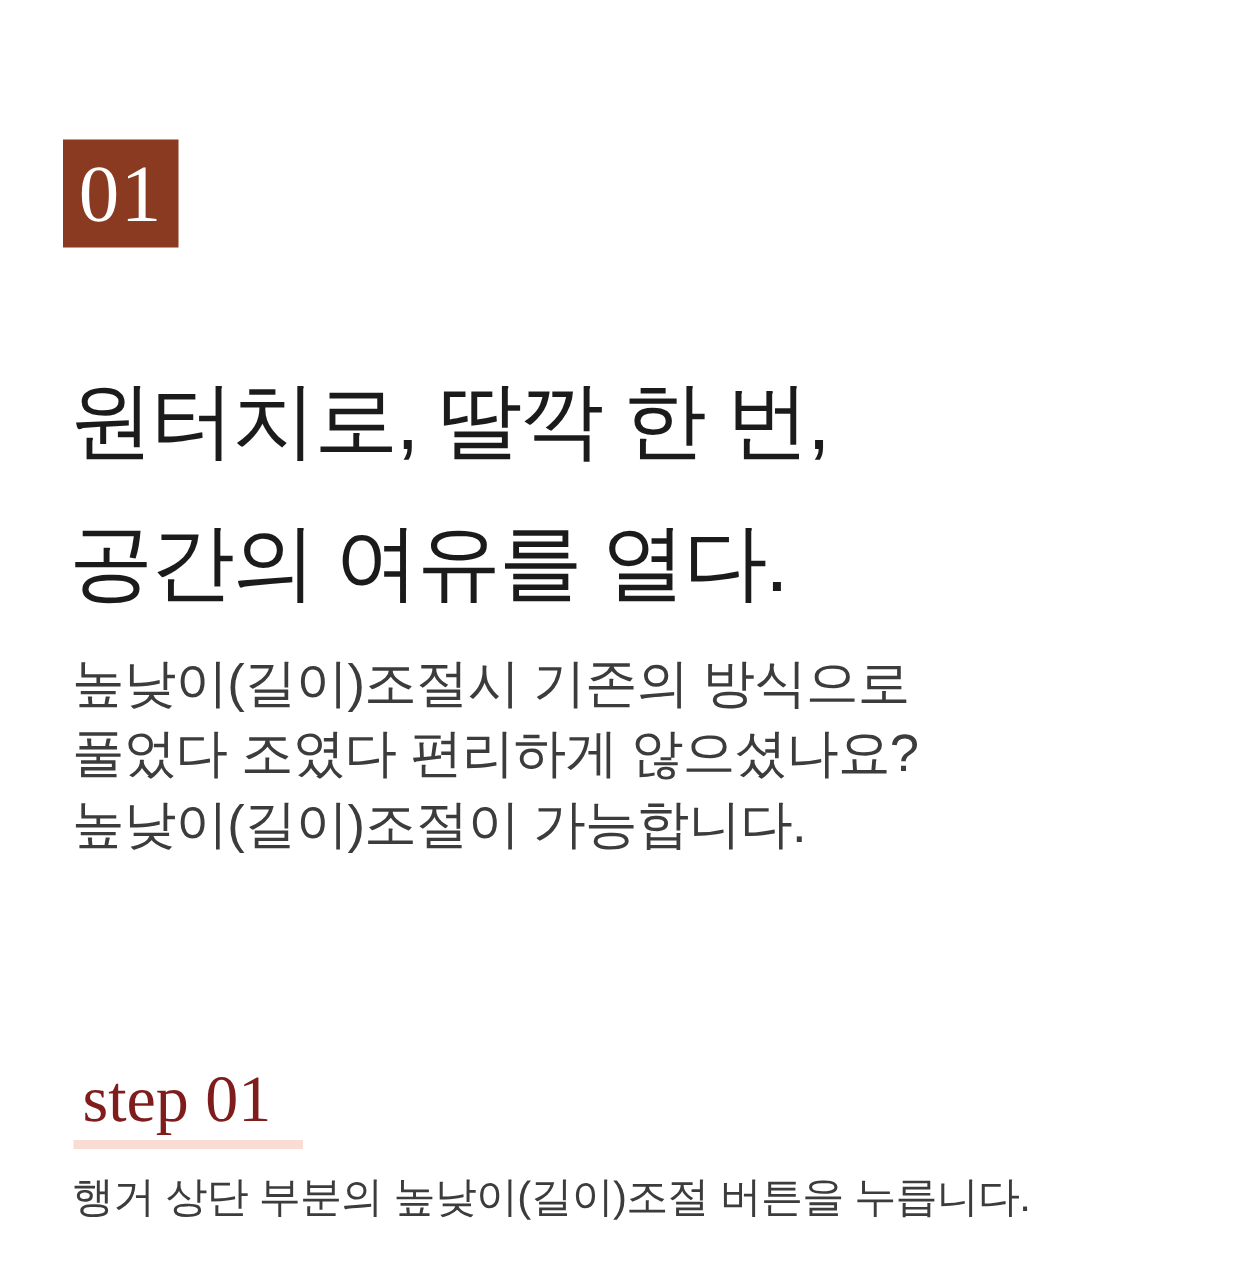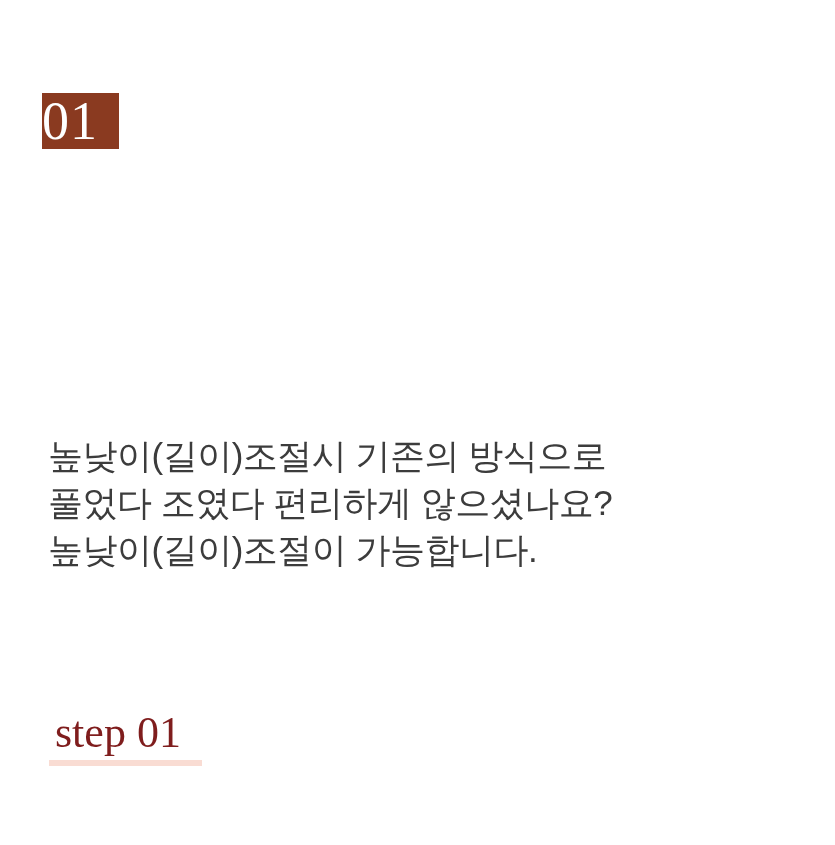--- a/index.html
+++ b/index.html
@@ -14,23 +14,24 @@
   .page {
     position: absolute;
     inset: 0;
     background: #ffffff;
   }
   .badge {
     position: absolute;
     left: 42px;
     top: 93px;
     width: 77px;
-    height: 56px;
+    height: 72px;
     display: flex;
     align-items: center;
+    justify-content: center;
   }
   .badge span {
     font-family: "Liberation Serif", "DejaVu Serif", serif;
     font-size: 54px;
     line-height: 1;
     letter-spacing: 1px;
   }
   .heading {
     position: absolute;
     left: 46px;
@@ -85,25 +86,30 @@
 </style>
 </head>
 <body>
 
 <div class="page">
 
   <div class="badge" style="background: rgb(138, 58, 32);">
     <span style="color: rgb(255, 255, 255);">01</span>
   </div>
 
+  <h1 class="heading">
+    <span class="h-line">원터치로, 딸깍 한 번,</span>
+    <span class="h-line">공간의 여유를 열다.</span>
+  </h1>
 
   <p class="intro">
     <span class="i-line">높낮이(길이)조절시 기존의 방식으로</span>
     <span class="i-line">풀었다 조였다 편리하게 않으셨나요?</span>
     <span class="i-line">높낮이(길이)조절이 가능합니다.</span>
   </p>
 
   <div class="step-title">step 01</div>
 
   <div class="step-underline" style="background: rgb(249, 220, 211);"></div>
 
+  <p class="step-desc">행거 상단 부분의 높낮이(길이)조절 버튼을 누릅니다.</p>
 
 </div>
 
 </body></html>

